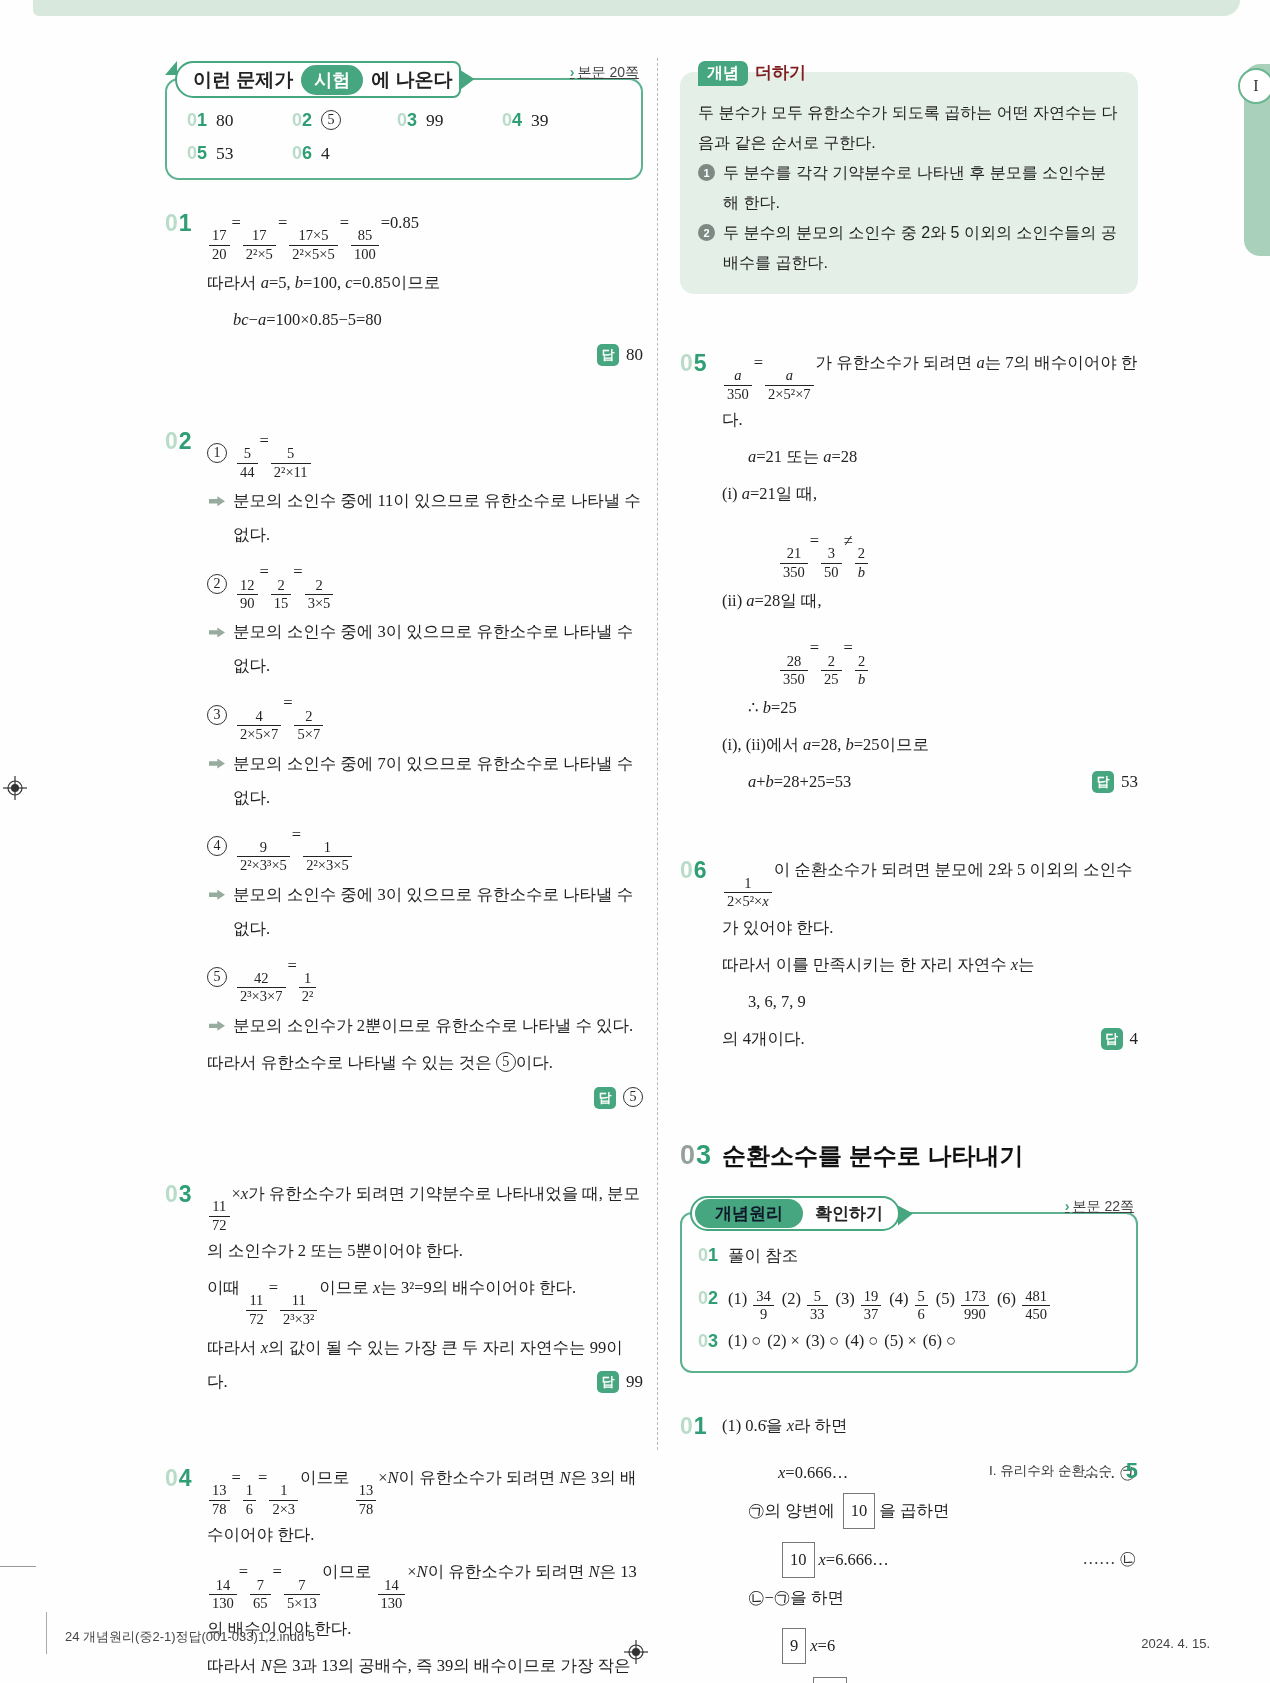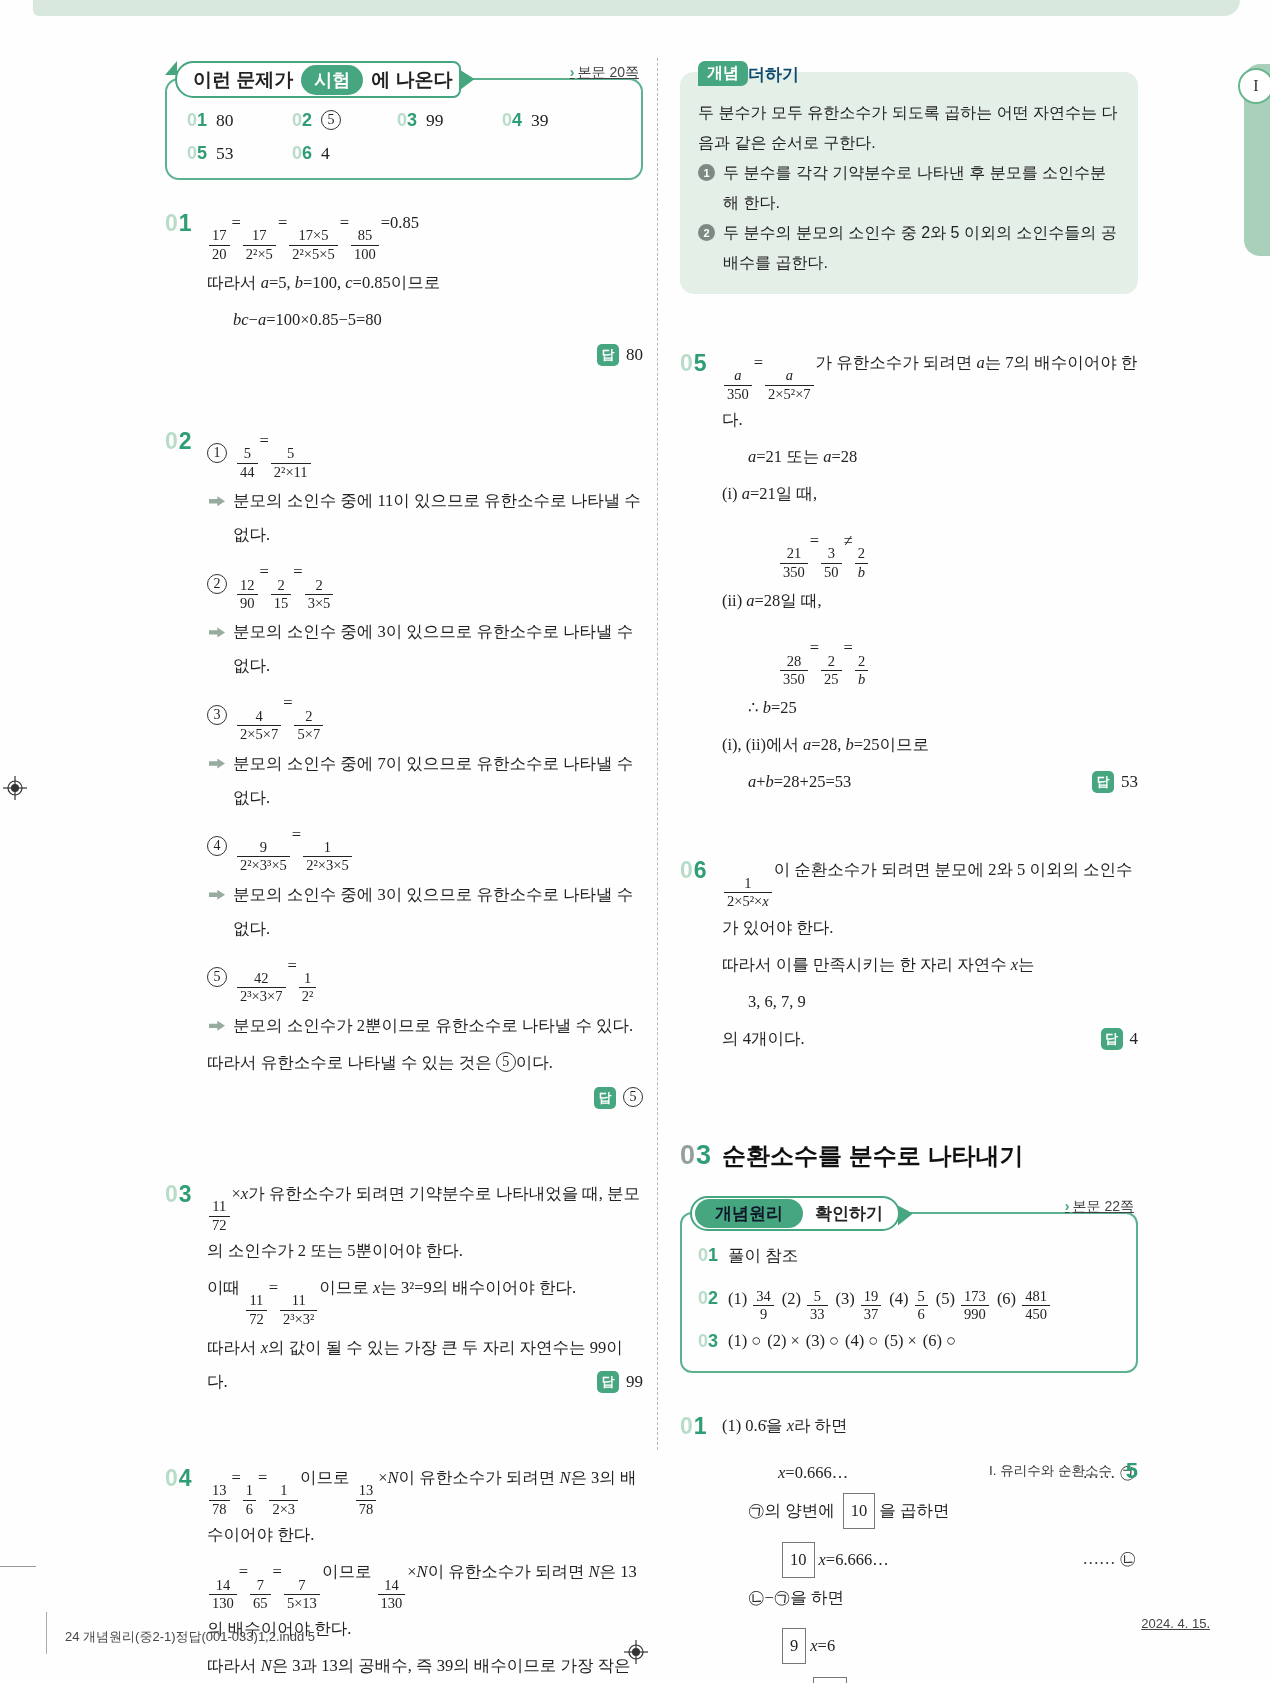--- a/index.html
+++ b/index.html
@@ -58,23 +58,23 @@
   .refmark{position:absolute;right:2px;color:#333;}
   .ansline{position:absolute;right:0;bottom:6px;display:inline-flex;align-items:center;gap:7px;line-height:normal;}
   .abadge{background:var(--green);color:#fff;border-radius:5px;width:22px;height:22px;display:inline-flex;
     align-items:center;justify-content:center;font:700 13px "Liberation Sans",sans-serif;}
   .aval{font-size:17px;}
   .ansonly{min-height:32px;}
 
   
   .cbox{position:relative;background:var(--green-light);border-radius:14px;margin-top:14px;padding:26px 18px 16px 18px;
     font-family:"Liberation Sans","DejaVu Sans",sans-serif;font-size:16px;line-height:30px;color:#222;}
-  .ctag{position:absolute;top:-11px;left:10px;display:flex;align-items:flex-end;padding-left:8px;}
+  .ctag{position:absolute;top:-11px;left:10px;display:flex;align-items:flex-start;gap:7px;padding-left:8px;}
   .ctag .t1{background:var(--green);color:#fff;border-radius:7px 7px 7px 0;padding:2px 9px;font:800 16px "Liberation Sans",sans-serif;}
-  .ctag .t2{font:800 17px "Liberation Sans",sans-serif;color:#0c4a6e;}
+  .ctag .t2{font:800 17px "Liberation Sans",sans-serif;color:#7f1d1d;}
   .cstep{display:flex;gap:8px;align-items:flex-start;}
   .stepn{flex:none;display:inline-flex;width:17px;height:17px;margin-top:6px;border-radius:50%;background:#7d8a84;color:#fff;
     align-items:center;justify-content:center;font:700 11px "Liberation Sans",sans-serif;}
 
   
   .sech{display:flex;align-items:center;gap:10px;margin-top:84px;font:800 24px "Liberation Sans","DejaVu Sans",sans-serif;color:#111;}
   .sech .snum{font-size:27px;font-weight:800;letter-spacing:1px;}
   .s0{color:#95a09b;} .s1{color:var(--green-dark);}
 
   
@@ -87,21 +87,21 @@
   .crow{display:flex;align-items:center;gap:10px;font-size:16.5px;margin:7px 0;flex-wrap:wrap;}
   .crow .rno{flex:none;}
   .pair{display:inline-flex;align-items:center;gap:4px;margin-right:6px;}
 
   
   .pgfoot{position:absolute;left:680px;top:1458px;width:458px;text-align:right;
     font:13.5px "Liberation Sans",sans-serif;color:#333;}
   .pgfoot .pnum{font:800 22px "Liberation Sans",sans-serif;color:var(--green-dark);margin-left:10px;vertical-align:-3px;}
   .printfoot{position:absolute;left:0;right:0;top:1612px;height:50px;font:13px "Liberation Sans",sans-serif;color:#444;}
   .pf-left{position:absolute;left:65px;top:16px;}
-  .pf-right{position:absolute;right:60px;top:4px;text-decoration:underline;}
+  .pf-right{position:absolute;right:60px;top:24px;}
   .croptick{position:absolute;left:0;top:1566px;width:36px;border-top:1.5px solid #999;}
   .croptick2{position:absolute;left:46px;top:1612px;height:42px;border-left:1px solid #aaa;}
   .regmark{position:absolute;width:24px;height:24px;}
   .rm1{left:3px;top:776px;} .rm2{left:624px;top:1640px;}
 </style>
 </head>
 <body>
 
 <div id="page">
   <div class="topbar"></div>

